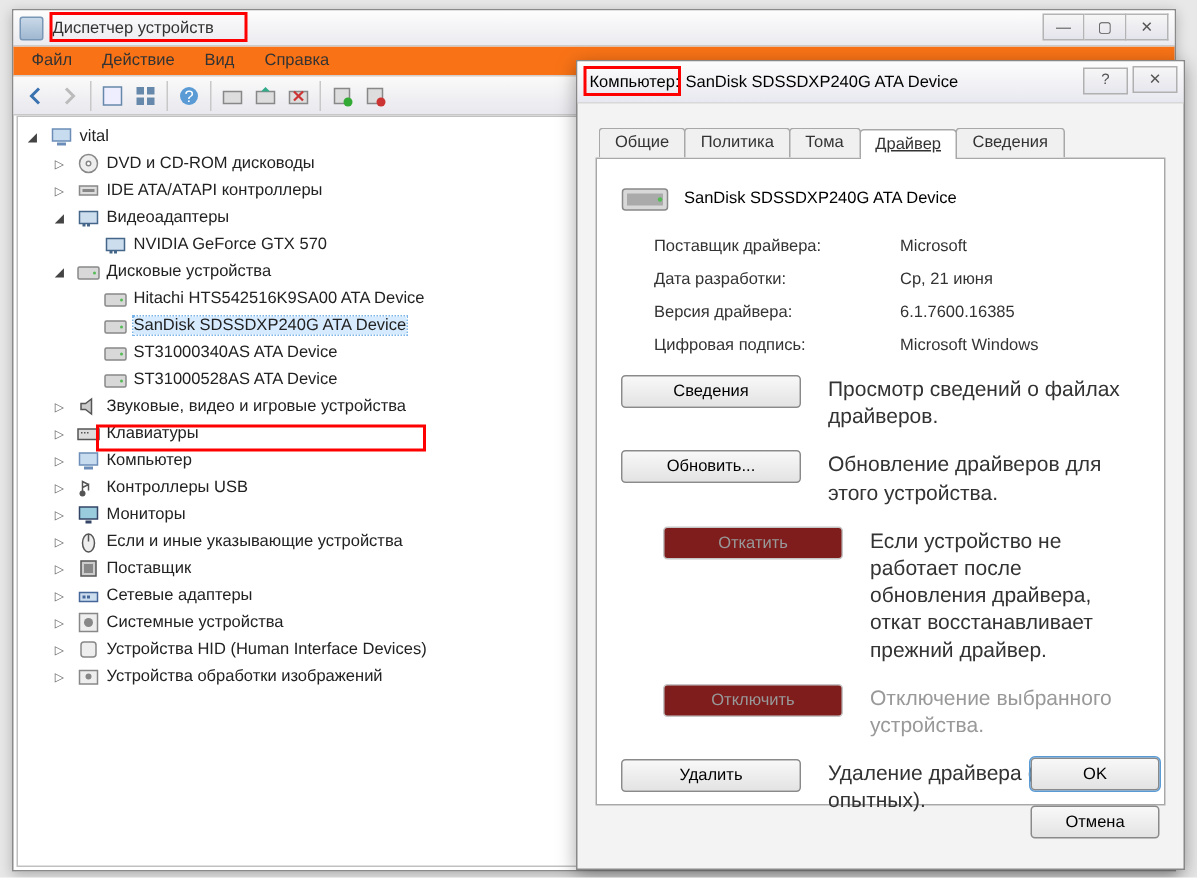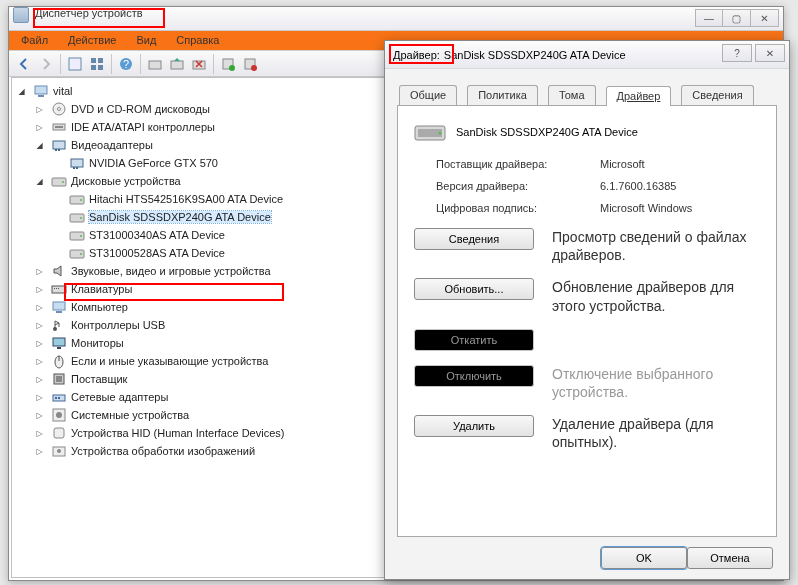--- a/index.html
+++ b/index.html
@@ -7,21 +7,21 @@
 
 
 .dm {
   position: absolute; left: 8px; top: 6px; width: 776px; height: 575px;
   background: #fff; border: 1px solid #8a8a8a;
   box-shadow: 0 2px 8px rgba(0,0,0,0.25);
 }
 .dm-title {
   height: 24px; background: linear-gradient(#fdfdfd,#ebebf0);
   border-bottom: 1px solid #cccccc;
-  display: flex; align-items: flex-start; padding-left: 4px; position: relative;
+  display: flex; align-items: center; padding-left: 4px; position: relative;
 }
 .dm-title-icon { width: 16px; height: 16px; background: linear-gradient(#c8d8e8,#a0b8d0); border: 1px solid #7896b6; border-radius: 2px; margin-right: 6px; }
 .dm-title-text { color: #333; }
 .title-highlight { border: 2px solid red; position: absolute; left: 24px; top: 1px; width: 132px; height: 20px; pointer-events: none; }
 .win-btns { position: absolute; right: 4px; top: 2px; display: flex; gap: 0; }
 .win-btn { width: 28px; height: 18px; border: 1px solid #b4b4b4; background: linear-gradient(#f6f6f6,#e4e4ec); display: flex; align-items: center; justify-content: center; font-size: 10px; color: #555; }
 .win-btn + .win-btn { border-left: none; }
 
 .dm-menu { height: 20px; background: #f97316; display: flex; align-items: stretch; border-bottom: 1px solid #d0d0d0; padding-left: 2px; }
 .dm-menu-item { padding: 3px 10px 0; color: #333; }
@@ -56,21 +56,21 @@
 }
 .props-title {
   height: 28px; background: linear-gradient(#fdfdfd,#e8e8f0);
   display: flex; align-items: center; padding-left: 8px; border-bottom: 1px solid #d8d8d8;
   position: relative;
 }
 .props-title .wbtns { position: absolute; right: 4px; top: 3px; }
 .props-title .wbtn { width: 30px; height: 18px; border: 1px solid #b0b0b0; background: linear-gradient(#f6f6f6,#e6e6ee); display: inline-flex; align-items: center; justify-content: center; font-size: 10px; color: #555; margin-left: 0; }
 
 .tabs {
-  display: flex; position: absolute; left: 14px; top: 44px; z-index: 2; gap: 11px;
+  display: flex; position: absolute; left: 14px; top: 44px; z-index: 2;
 }
 .tab {
   border: 1px solid #a8a8a8; border-bottom: none;
   padding: 3px 10px; background: #f0f0f0;
   margin-right: -1px; border-radius: 3px 3px 0 0; color: #333;
 }
 .tab.active { background: #fff; position: relative; top: 1px; padding-bottom: 4px; text-decoration: underline; }
 
 .tabpanel {
   position: absolute; left: 12px; top: 64px; right: 12px; bottom: 42px;
@@ -83,27 +83,27 @@
 .info-row { display: flex; margin-bottom: 10px; padding-left: 22px; }
 .info-row .k { width: 164px; color: #333; }
 .info-row .v { color: #333; }
 .action { display: flex; align-items: flex-start; margin-top: 14px; }
 .action-btn {
   width: 120px; height: 22px; border: 1px solid #8a8a8a;
   background: linear-gradient(#f8f8f8,#e3e3e3);
   border-radius: 3px; margin-right: 18px;
 }
 .action-btn:disabled, .action-btn.disabled {
-  color: #999; border-color: #c6c6c6; background: #000000;
+  color: #999; border-color: #c6c6c6; background: #7f1d1d; margin-left: 28px;
 }
 .action-desc { flex: 1; color: #333; font-size: 14px; line-height: 1.3; }
 .action-desc.dis { color: #999; }
 
 .dlg-btns {
-  position: absolute; right: 16px; bottom: 10px; display: flex; 
+  position: absolute; right: 16px; bottom: 20px; display: flex; gap: 10px; flex-direction: column;
 }
 .dlg-btn {
   width: 86px; height: 22px; border: 1px solid #8a8a8a;
   background: linear-gradient(#f8f8f8,#e3e3e3);
   border-radius: 3px;
 }
 .dlg-btn.default { outline: 1px solid #5b9bd5; }
 .tw.open::before { content: "◢"; display:inline-block; font-size:8px; color:#444; }
 .tw.closed::before { content: "▷"; display:inline-block; font-size:8px; color:#666; }
 .tw.none::before { content: ""; }
@@ -432,21 +432,21 @@
           <span class="lbl">Устройства обработки изображений</span>
         </div>
       </div>
   </div>
 </div>
 
 <div class="highlight-box" style="left:64px; top:283px; width:220px; height:18px;"></div>
 
 <div class="props">
   <div class="props-title">
-    <span>Драйвер:</span>
+    <span>Компьютер:</span>
     <span style="width:4px"></span>
     <span>SanDisk SDSSDXP240G ATA Device</span>
     <div class="highlight-box" style="left:4px; top:3px; width:65px; height:20px;"></div>
     <div class="wbtns">
       <div class="wbtn">?</div>
       <div class="wbtn">✕</div>
     </div>
   </div>
 
   <div class="tabs">
@@ -467,38 +467,43 @@
           </svg>
       </span>
       <span>SanDisk SDSSDXP240G ATA Device</span>
     </div>
 
     <div class="info-row">
         <span class="k">Поставщик драйвера:</span>
         <span class="v">Microsoft</span>
       </div>
     <div class="info-row">
+        <span class="k">Дата разработки:</span>
+        <span class="v">Ср, 21 июня</span>
+      </div>
+    <div class="info-row">
         <span class="k">Версия драйвера:</span>
         <span class="v">6.1.7600.16385</span>
       </div>
     <div class="info-row">
         <span class="k">Цифровая подпись:</span>
         <span class="v">Microsoft Windows</span>
       </div>
 
     <div class="action">
       <button class="action-btn">Сведения</button>
       <div class="action-desc">Просмотр сведений о файлах драйверов.</div>
     </div>
     <div class="action">
       <button class="action-btn">Обновить...</button>
       <div class="action-desc">Обновление драйверов для этого устройства.</div>
     </div>
     <div class="action">
       <button class="action-btn disabled">Откатить</button>
+      <div class="action-desc">Если устройство не работает после обновления драйвера, откат восстанавливает прежний драйвер.</div>
     </div>
     <div class="action">
       <button class="action-btn disabled">Отключить</button>
       <div class="action-desc dis">Отключение выбранного устройства.</div>
     </div>
     <div class="action">
       <button class="action-btn">Удалить</button>
       <div class="action-desc">Удаление драйвера (для опытных).</div>
     </div>
   </div>

